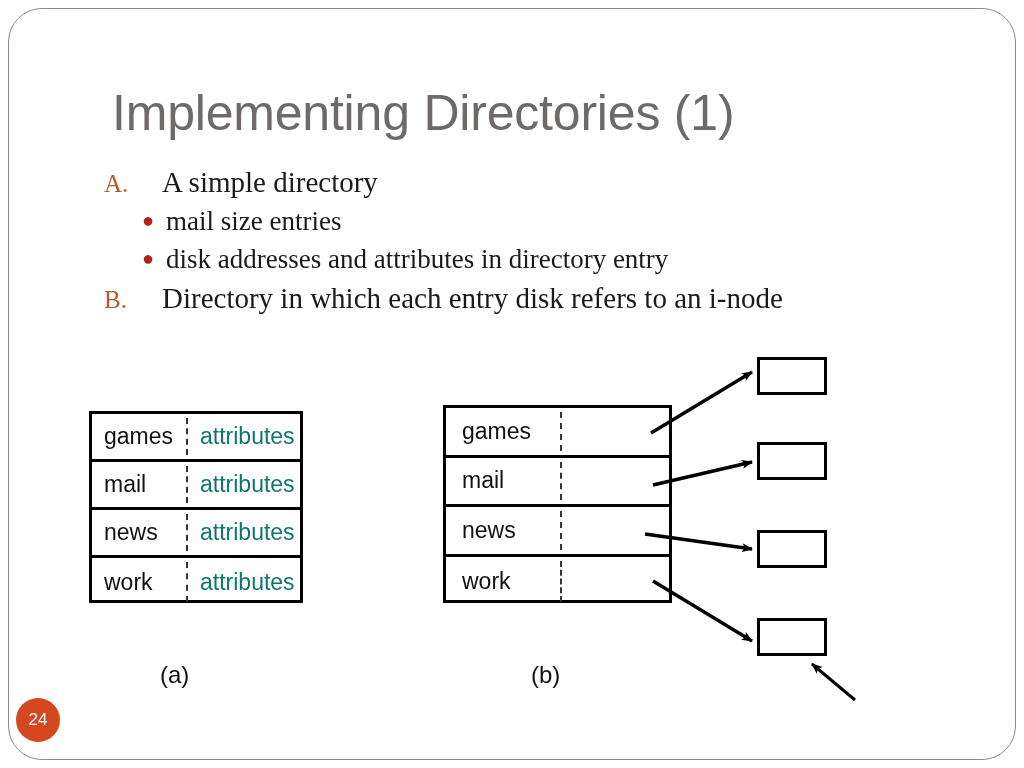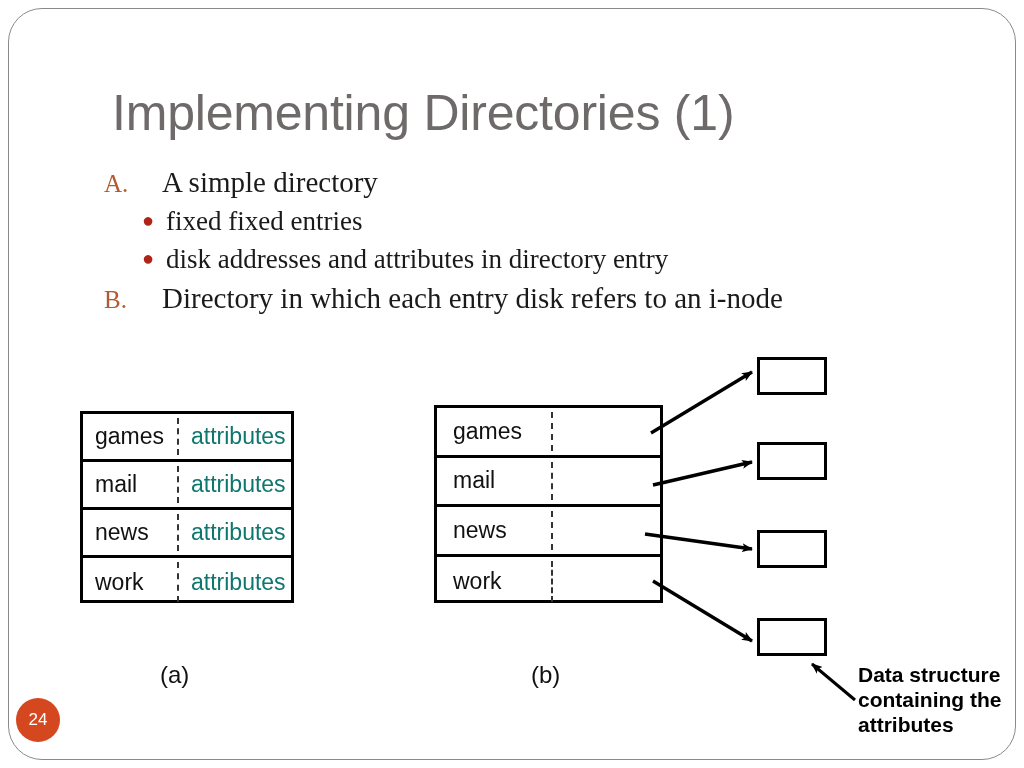--- a/index.html
+++ b/index.html
@@ -110,20 +110,21 @@
     width: 1024px;
     height: 768px;
     pointer-events: none;
   }
 
   .dir-table {
     position: absolute;
     border: 3px solid #000;
     box-sizing: border-box;
     background: #fff;
+    margin-left: 9px;
   }
   .dir-row {
     position: relative;
     box-sizing: border-box;
     border-bottom: 3px solid #000;
     height: 48px;
     display: flex;
     align-items: center;
   }
   .dir-row:last-child { border-bottom: none; }
@@ -234,21 +235,21 @@
 
   <div id="body-list">
 
     <div class="lvl1">
       <span class="marker">A.</span>
       <span class="txt">A simple directory</span>
     </div>
 
     <div class="lvl2">
       <span class="bullet">●</span>
-      <span class="txt">fixed fixed entries</span>
+      <span class="txt">mail size entries</span>
     </div>
 
     <div class="lvl2">
       <span class="bullet">●</span>
       <span class="txt">disk addresses and attributes in directory entry</span>
     </div>
 
     <div class="lvl1">
       <span class="marker">B.</span>
       <span class="txt">Directory in which each entry disk refers to an i-node</span>
@@ -318,19 +319,18 @@
       <line x1="651" y1="433" x2="752" y2="372" stroke="#000" stroke-width="3.4" marker-end="url(#ah)"></line>
       <line x1="653" y1="485" x2="752" y2="462" stroke="#000" stroke-width="3.4" marker-end="url(#ah)"></line>
       <line x1="645" y1="534" x2="752" y2="549" stroke="#000" stroke-width="3.4" marker-end="url(#ah)"></line>
       <line x1="653" y1="581" x2="752" y2="641" stroke="#000" stroke-width="3.4" marker-end="url(#ah)"></line>
       <line x1="855" y1="700" x2="812" y2="664" stroke="#000" stroke-width="3" marker-end="url(#ah)"></line>
     </svg>
 
     <div class="fig-caption" id="caption-a">(a)</div>
     <div class="fig-caption" id="caption-b">(b)</div>
 
-    <div id="data-structure-note">Data structure containing the attributes</div>
 
   </div>
 
   <div id="page-badge">24</div>
 
 </div>
 
 </body></html>

